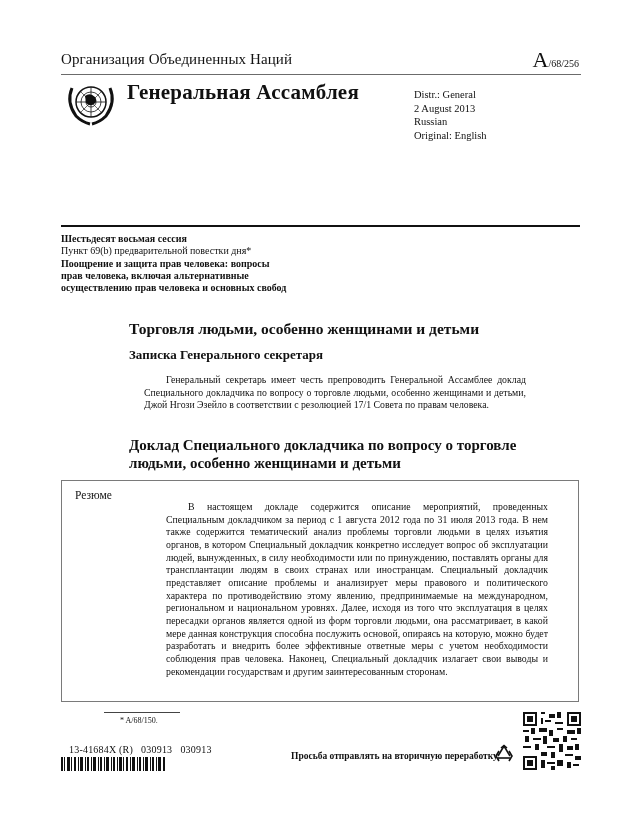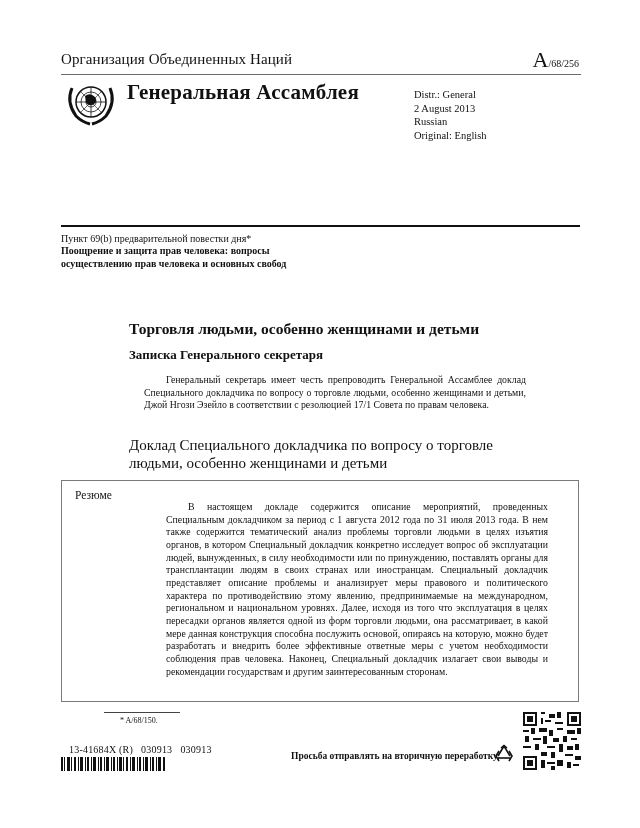--- a/index.html
+++ b/index.html
@@ -14,21 +14,21 @@
     .rule-top { left: 61px; top: 74px; width: 520px; height: 1px; background: #6b6b6b; }
     .logo { left: 63px; top: 78px; width: 56px; height: 50px; }
     .assembly { left: 127px; top: 80px; font-size: 21px; font-weight: bold; letter-spacing: 0.2px; }
     .distr { left: 414px; top: 88px; font-size: 10.5px; line-height: 13.5px; }
     .rule-thick { left: 61px; top: 225px; width: 519px; height: 2px; background: #111; }
     .agenda { left: 61px; top: 233px; font-size: 10px; line-height: 12.3px; width: 270px; }
     .agenda .b { font-weight: bold; }
     .title1 { left: 129px; top: 320px; font-size: 15.5px; font-weight: bold; }
     .title2 { left: 129px; top: 347px; font-size: 13px; font-weight: bold; }
     .intro { left: 129px; top: 374px; width: 382px; font-size: 9.8px; line-height: 12.6px; text-align: justify; text-indent: 22px; margin-left: 15px; }
-    .title3 { left: 129px; top: 436px; width: 400px; font-size: 15px; font-weight: normal; line-height: 18px; }
+    .title3 { left: 129px; top: 436px; width: 400px; font-size: 15px; font-weight: bold; line-height: 18px; }
     .summary-box { left: 61px; top: 480px; width: 518px; height: 222px; border: 1.5px solid #7a7a7a; box-sizing: border-box; }
     .summary-label { left: 75px; top: 489px; font-size: 11.5px; }
     .summary-text { left: 130px; top: 501px; width: 382px; font-size: 9.8px; line-height: 12.65px; text-align: justify; text-indent: 22px; margin-left: 36px; }
     .fn-rule { left: 104px; top: 712px; width: 76px; height: 1px; background: #444; }
     .footnote { left: 120px; top: 716px; font-size: 8px; }
     .doc-num { left: 61px; top: 744px; font-size: 10px; letter-spacing: 0.2px; margin-left: 8px; }
     .barcode { left: 61px; top: 757px; width: 105px; height: 14px; }
     .recycle-text { left: 291px; top: 751px; font-size: 9.5px; font-weight: bold; }
     .recycle-icon { left: 494px; top: 744px; width: 20px; height: 20px; }
     .qr { left: 523px; top: 712px; width: 58px; height: 58px; }
@@ -60,22 +60,24 @@
 <div class="abs distr">
   <div>Distr.: General</div>
   <div>2 August 2013</div>
   <div>Russian</div>
   <div>Original: English</div>
 </div>
 
 <div class="abs rule-thick"></div>
 
 <div class="abs agenda">
+  <div class="b">Шестьдесят восьмая сессия</div>
   <div>Пункт 69(b) предварительной повестки дня*</div>
   <div class="b">Поощрение и защита прав человека: вопросы</div>
+  <div class="b">прав человека, включая альтернативные</div>
   <div class="b">осуществлению прав человека и основных свобод</div>
 </div>
 
 <div class="abs title1">Торговля людьми, особенно женщинами и детьми</div>
 <div class="abs title2">Записка Генерального секретаря</div>
 <div class="abs intro">Генеральный секретарь имеет честь препроводить Генеральной Ассамблее доклад Специального докладчика по вопросу о торговле людьми, особенно женщинами и детьми, Джой Нгози Эзейло в соответствии с резолюцией 17/1 Совета по правам человека.</div>
 <div class="abs title3">Доклад Специального докладчика по вопросу о торговле людьми, особенно женщинами и детьми</div>
 
 <div class="abs summary-box"></div>
 <div class="abs summary-label">Резюме</div>

